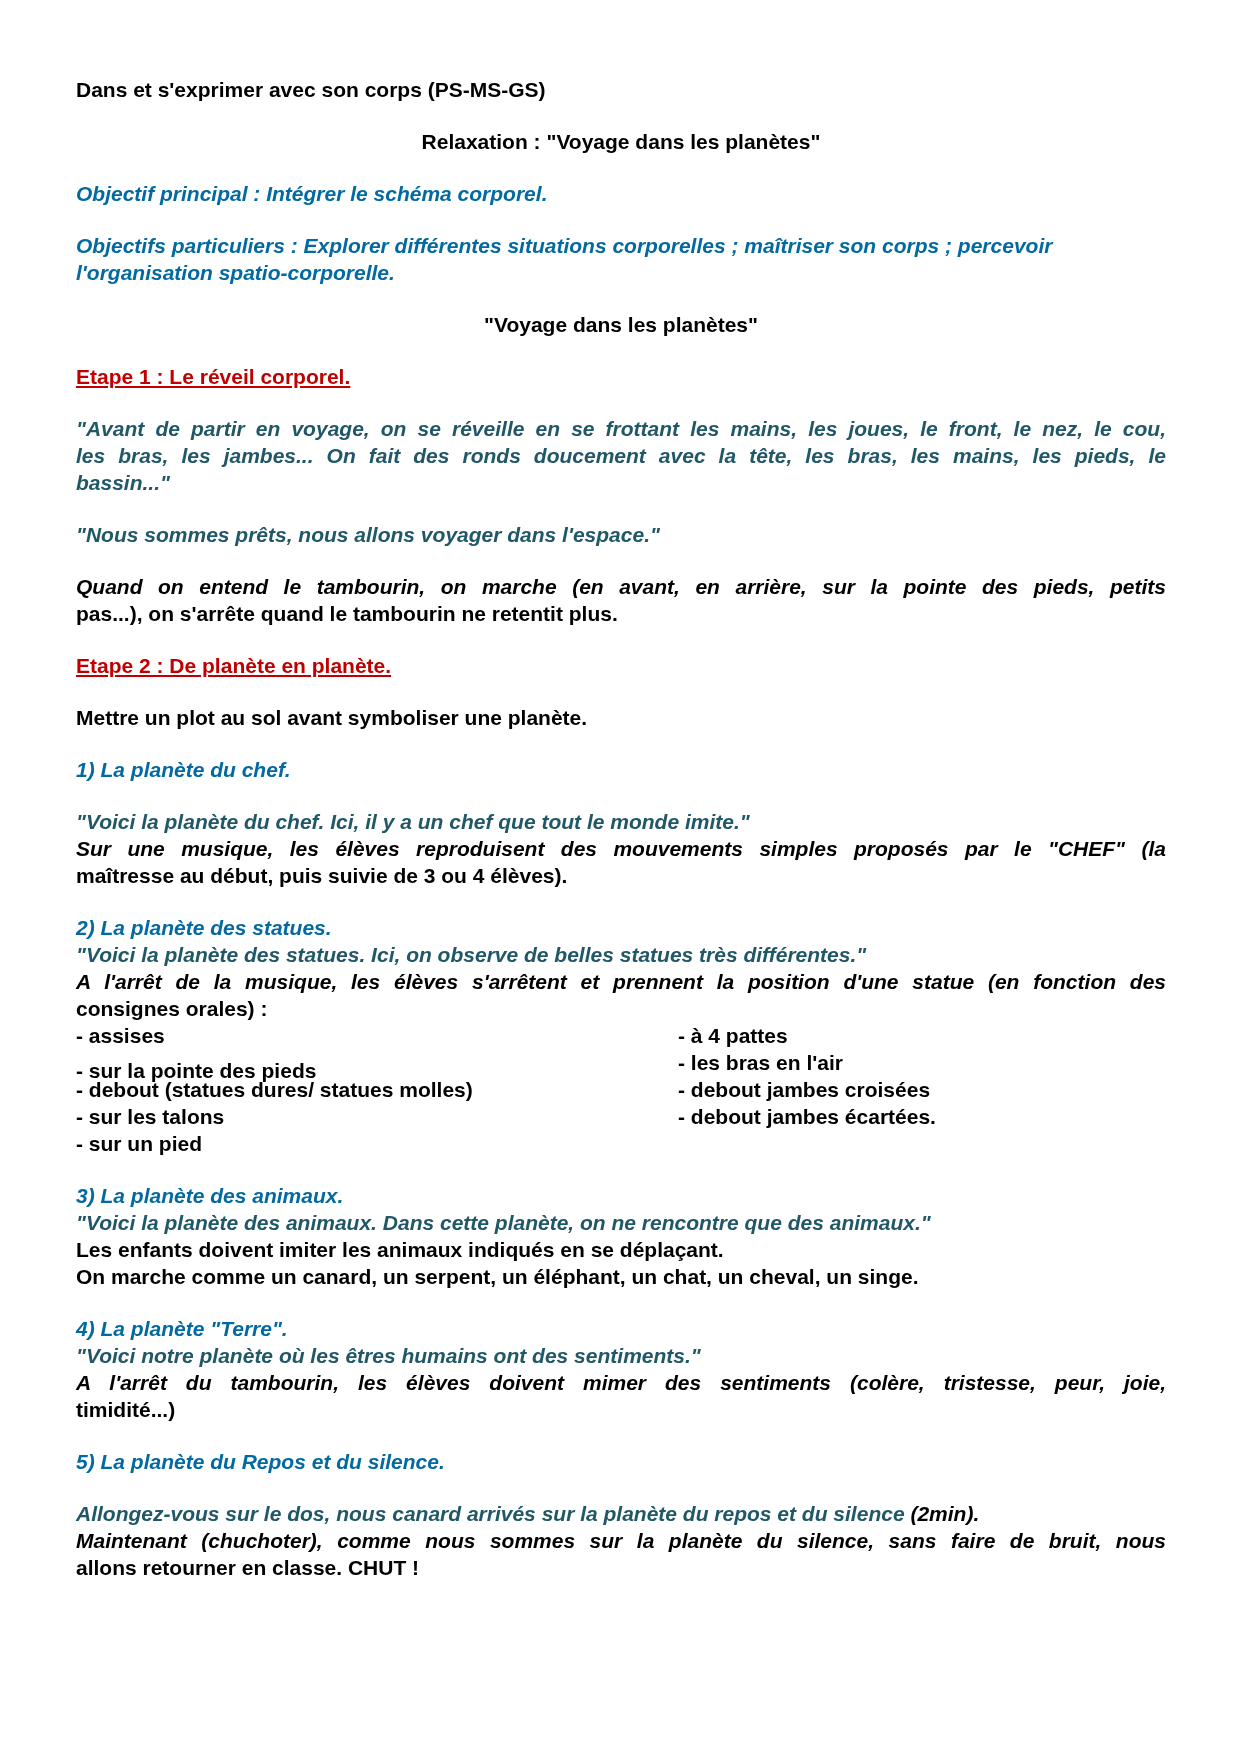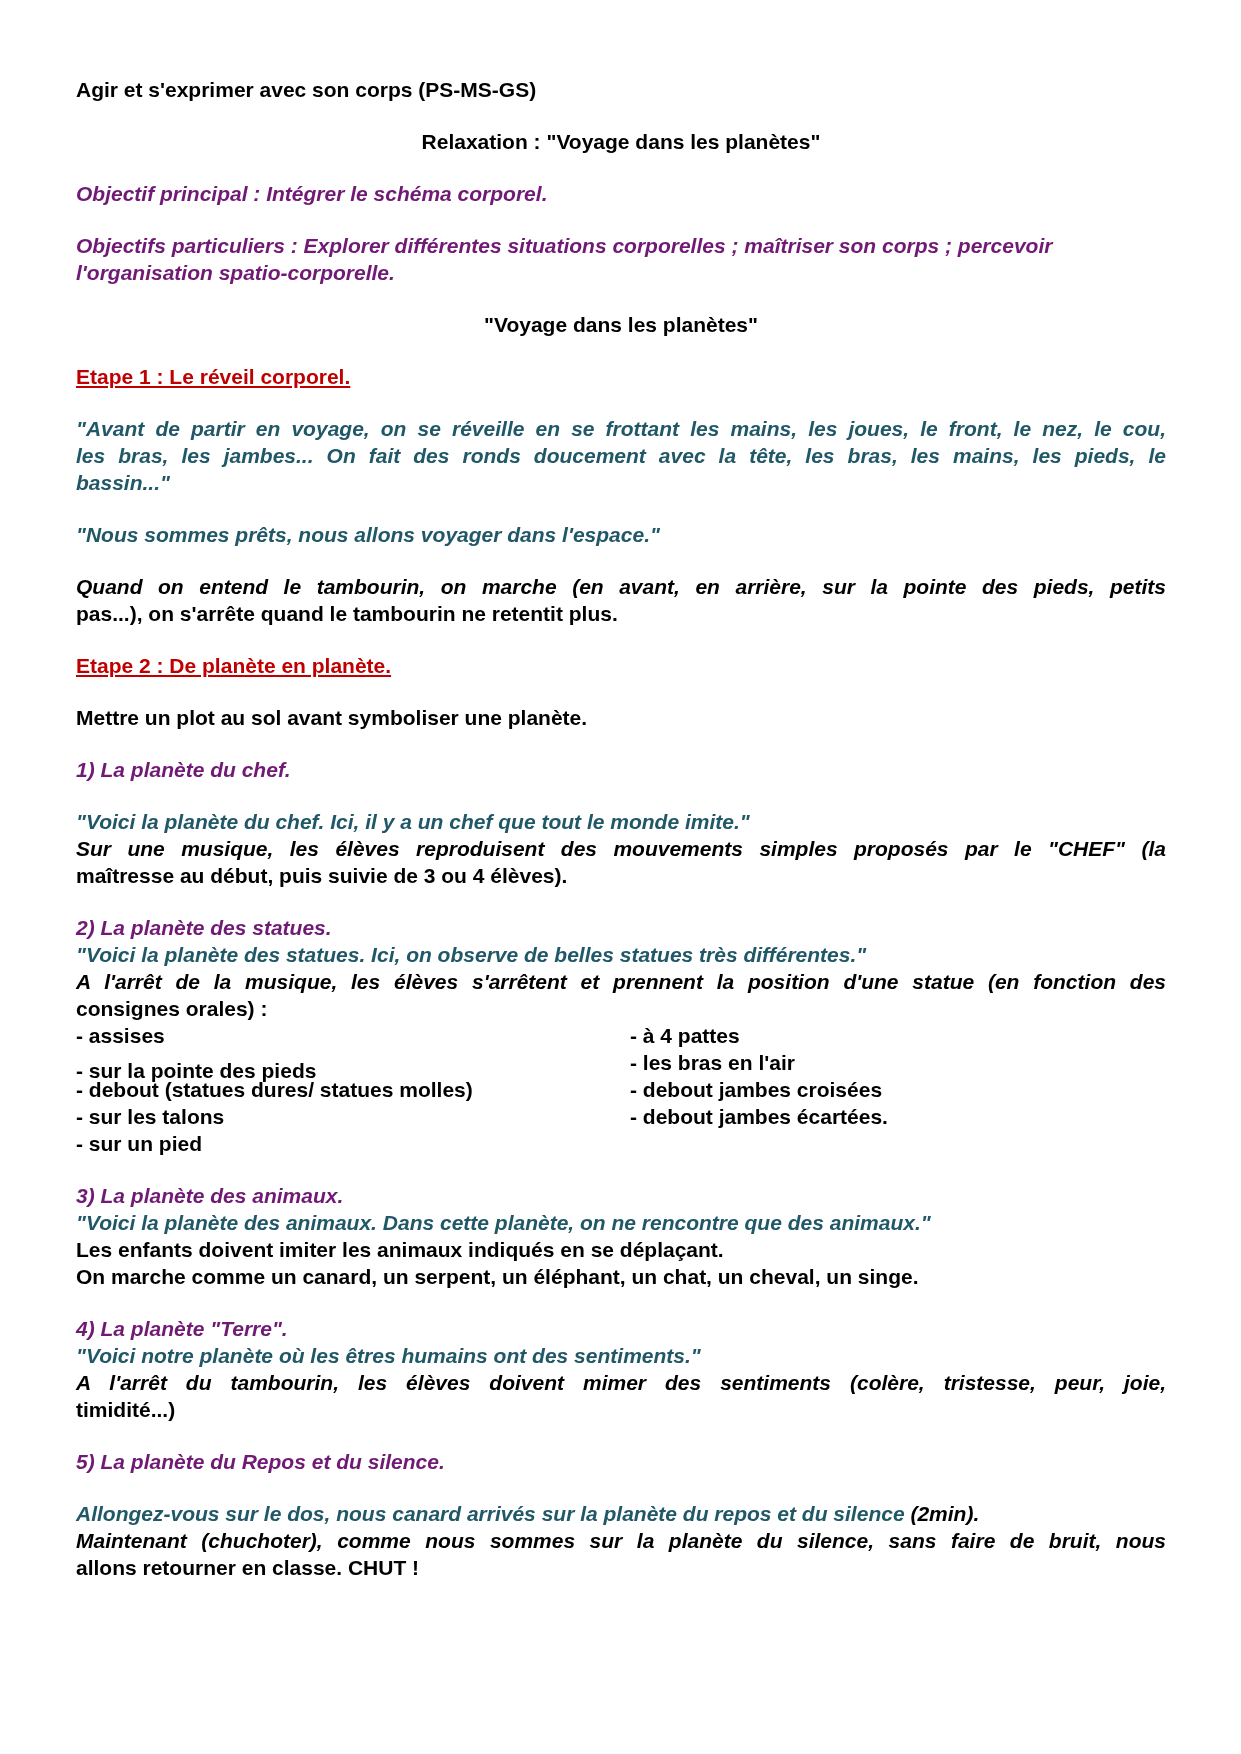--- a/index.html
+++ b/index.html
@@ -2,31 +2,31 @@
 <html><head>
 <meta charset="utf-8">
 <style>
   html, body { margin: 0; padding: 0; background: #ffffff; }
   body { width: 1241px; height: 1754px; position: relative; overflow: hidden; }
   .page { position: absolute; left: 76px; top: 76px; width: 1090px;
     font-family: "Liberation Sans", sans-serif; font-weight: bold; font-size: 21px; color: #000; }
   .ln { position: absolute; left: 0; white-space: nowrap; line-height: 27px; }
   .just { position: absolute; left: 0; width: 1090px; text-align: justify; line-height: 27px; font-style: italic; }
   .center { left: 0; width: 1090px; text-align: center; }
-  .green { color: #701a75; font-style: italic; }
+  .green { color: #0369a1; font-style: italic; }
   .teal { color: #215868; font-style: italic; }
   .red { color: #c00000; text-decoration: underline; }
   .italic-black { color: #000; font-style: italic; }
-  .col2 { left: 554px; }
+  .col2 { left: 602px; }
 </style>
 </head>
 <body>
 
 <div class="page">
-  <div class="ln" style="top:0px">Agir et s'exprimer avec son corps (PS-MS-GS)</div>
+  <div class="ln" style="top:0px">Dans et s'exprimer avec son corps (PS-MS-GS)</div>
   <div class="ln center" style="top:52px">Relaxation : "Voyage dans les planètes"</div>
 
   <div class="ln green" style="top:104px">Objectif principal : Intégrer le schéma corporel.</div>
   <div class="just green" style="top:156px">Objectifs particuliers : Explorer différentes situations corporelles ; maîtriser son corps ; percevoir</div>
   <div class="ln green" style="top:183px">l'organisation spatio-corporelle.</div>
 
   <div class="ln center" style="top:235px">"Voyage dans les planètes"</div>
 
   <div class="ln red" style="top:287px">Etape 1 : Le réveil corporel.</div>
   <div class="just teal" style="top:339px;text-align-last:justify">"Avant de partir en voyage, on se réveille en se frottant les mains, les joues, le front, le nez, le cou,</div>

